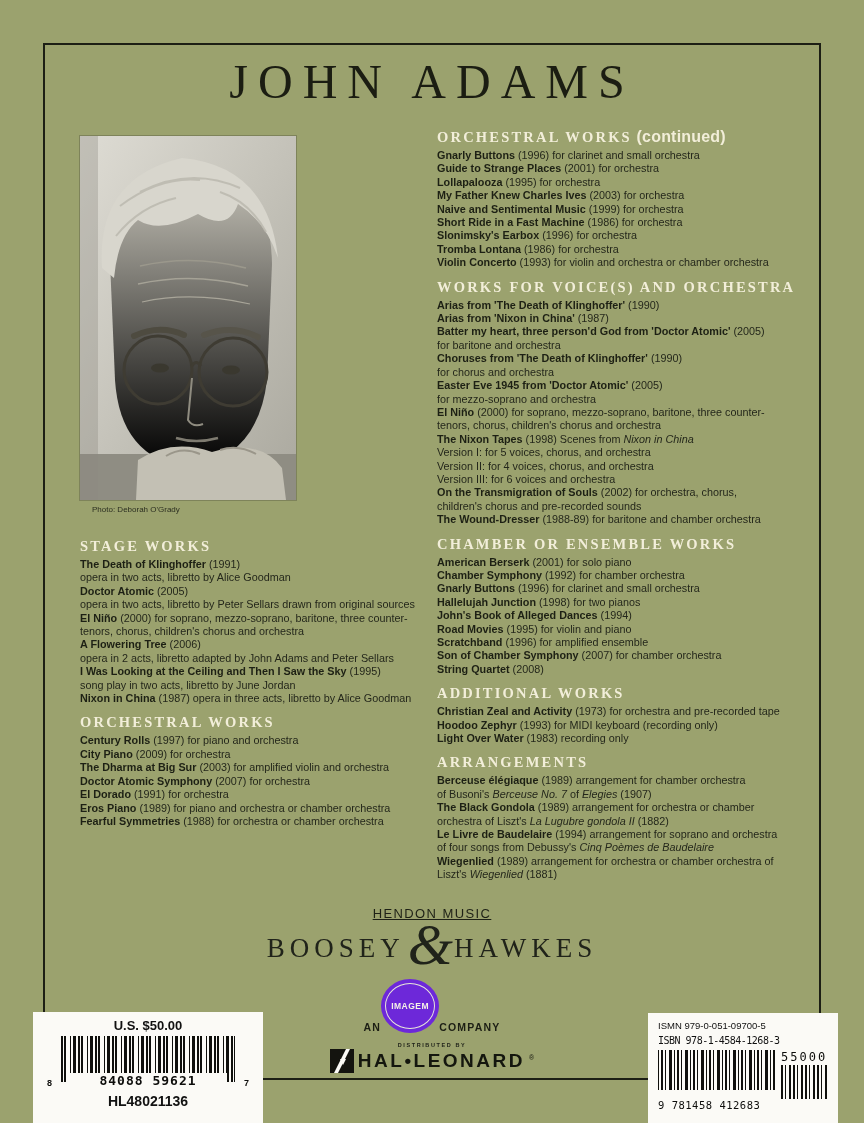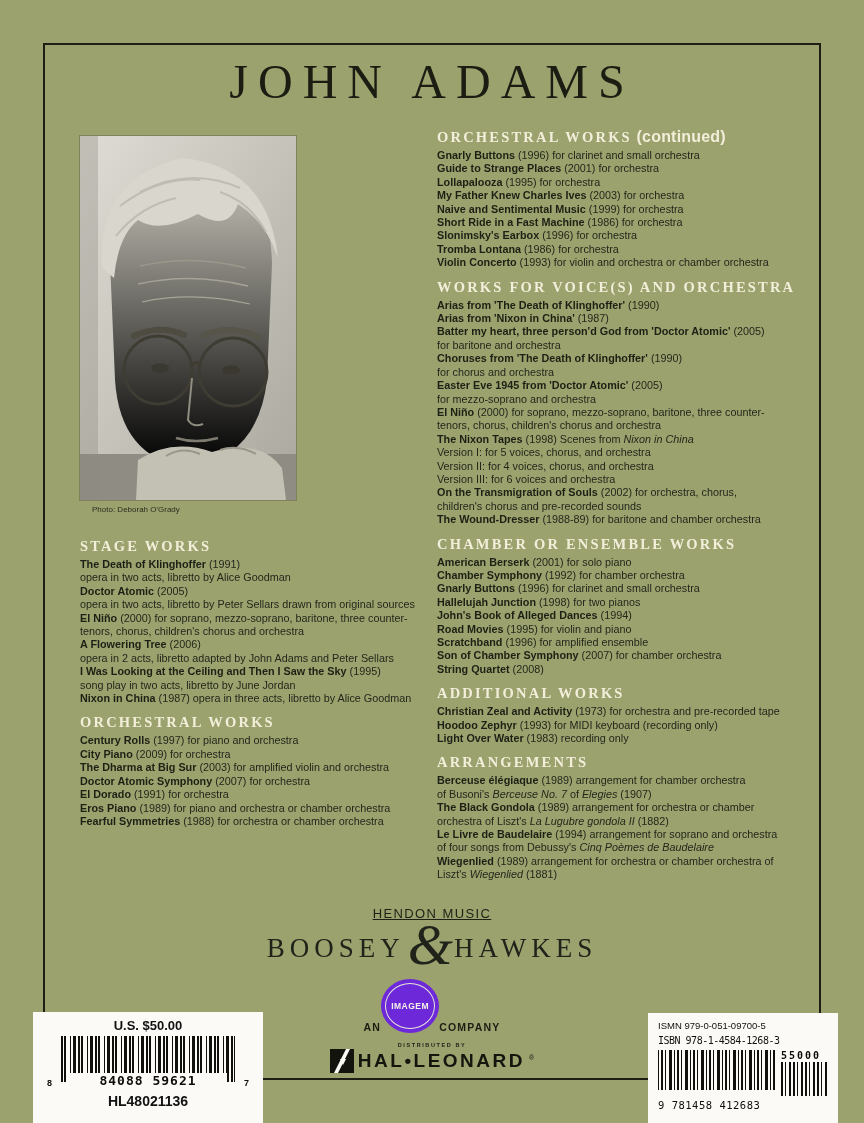--- a/index.html
+++ b/index.html
@@ -62,21 +62,21 @@
   .isbn-box{left:648px;top:1013px;width:190px;height:110px;padding:7px 6px 0 10px;text-align:left;}
   .ismn{font-size:9.5px;color:#111;}
   .isbn{font-family:"DejaVu Sans Mono",monospace;font-size:10px;margin-top:4px;color:#111;letter-spacing:-0.5px;}
   .ean-row{display:flex;margin-top:4px;gap:5px;}
   .ean-main{width:118px;}
   .ean-bars{height:40px;
     background:repeating-linear-gradient(90deg,#0f0f0c 0 1px,transparent 1px 3px,#0f0f0c 3px 5px,
     transparent 5px 7px,#0f0f0c 7px 8px,transparent 8px 11px,#0f0f0c 11px 14px,transparent 14px 16px);}
   .ean-digits{font-family:"DejaVu Sans Mono",monospace;font-size:10.5px;color:#0d0d0b;margin-top:9px;letter-spacing:.5px;}
   .ean-addon{width:46px;display:flex;flex-direction:column;}
-  .addon-num{font-family:"DejaVu Sans Mono",monospace;font-size:10px;letter-spacing:2px;color:#0d0d0b;text-align:left;font-weight:bold;}
+  .addon-num{font-family:"DejaVu Sans Mono",monospace;font-size:12px;letter-spacing:2px;color:#0d0d0b;text-align:right;}
   .addon-bars{height:34px;margin-top:1px;
     background:repeating-linear-gradient(90deg,#0f0f0c 0 2px,transparent 2px 4px,#0f0f0c 4px 5px,
     transparent 5px 8px,#0f0f0c 8px 10px,transparent 10px 12px);}
 </style>
 </head>
 <body>
 
 <div class="page">
   <div class="frame"></div>
 

